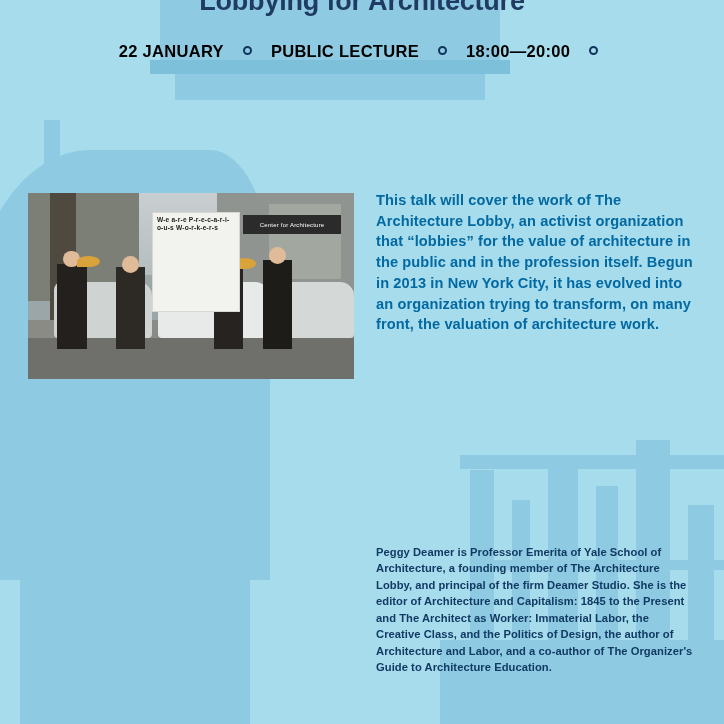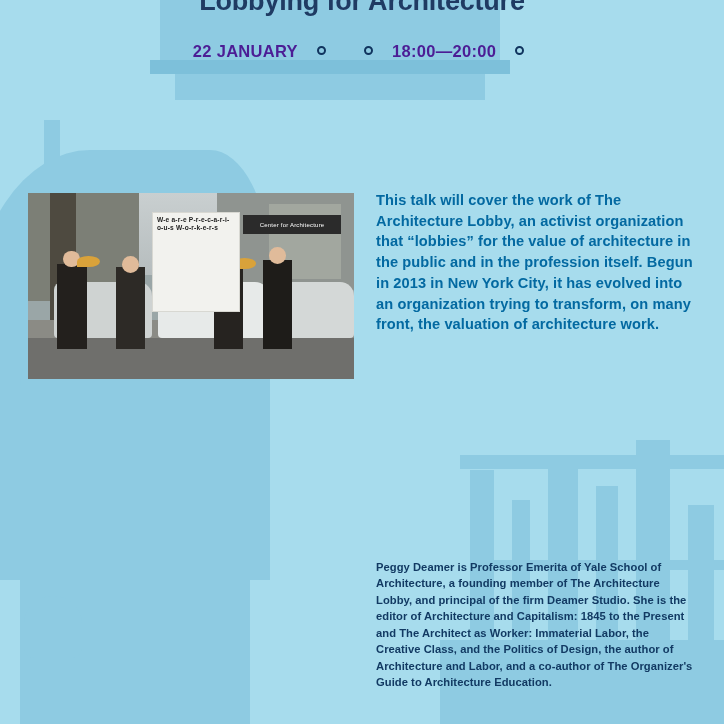--- a/index.html
+++ b/index.html
@@ -78,21 +78,21 @@
     letter-spacing: -0.2px;
   }
 
   .meta {
     position: absolute;
     left: 0; right: 0;
     top: 42px;
     text-align: center;
     font-size: 16.5px;
     font-weight: bold;
-    color: #4c1d95;
+    color: #000000;
     letter-spacing: 0.3px;
     display: flex;
     align-items: center;
     justify-content: center;
     gap: 0;
     margin-left: 12px;
   }
   .meta .seg { white-space: nowrap; }
   .meta .dot {
     display: inline-block;
@@ -210,21 +210,21 @@
   .body-col p {
     margin: 0 0 18px 0;
     font-size: 14.6px;
     line-height: 1.42;
     font-weight: bold;
     letter-spacing: 0.1px;
   }
   .bio {
     position: absolute;
     left: 376px;
-    top: 559px;
+    top: 544px;
     width: 318px;
     color: #123a63;
     font-size: 11.2px;
     line-height: 1.47;
     font-weight: bold;
     letter-spacing: 0.05px;
   }
 </style>
 </head>
 <body>
@@ -251,20 +251,21 @@
   <div class="shape blob-r"></div>
 </div>
 
 <div class="content">
 
   <div class="title">Lobbying for Architecture</div>
 
   <div class="meta">
     <span class="seg">22 JANUARY</span>
     <span class="dot"></span>
+    <span class="seg">PUBLIC LECTURE</span>
     <span class="dot"></span>
     <span class="seg">18:00—20:00</span>
     <span class="dot"></span>
   </div>
 
   <div class="photo">
     <div class="sky"></div>
     <div class="bldg-l"></div>
     <div class="bldg-r"></div>
     <div class="bldg-r2"></div>

